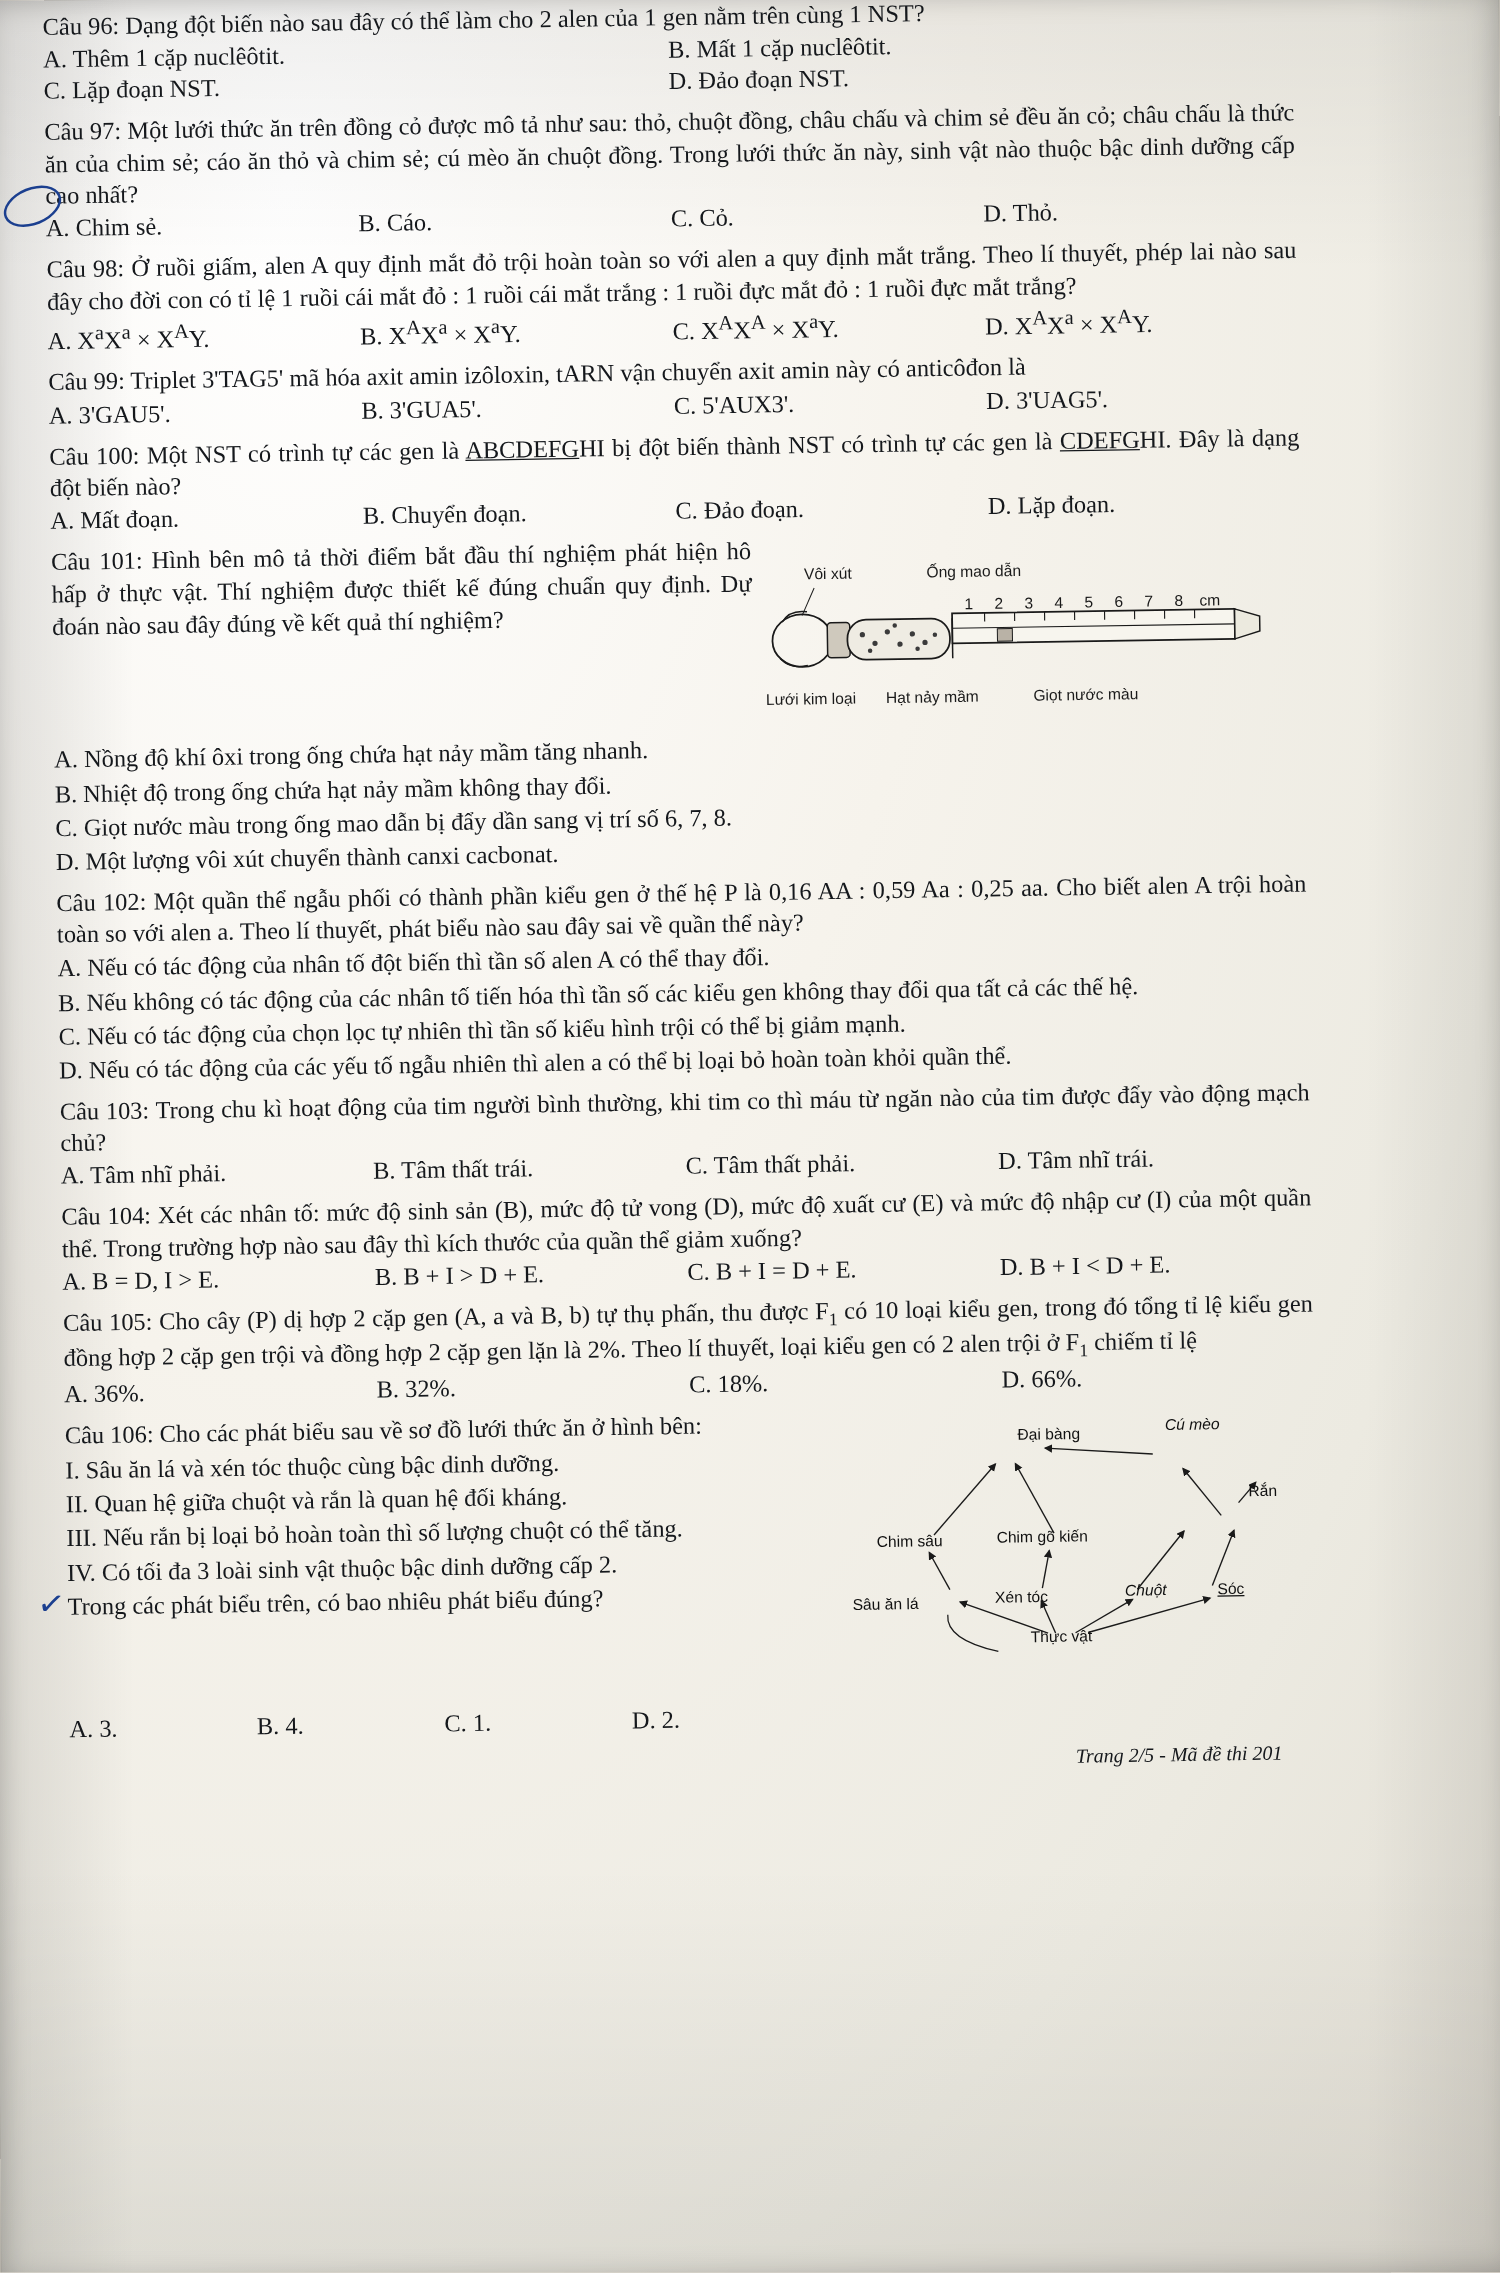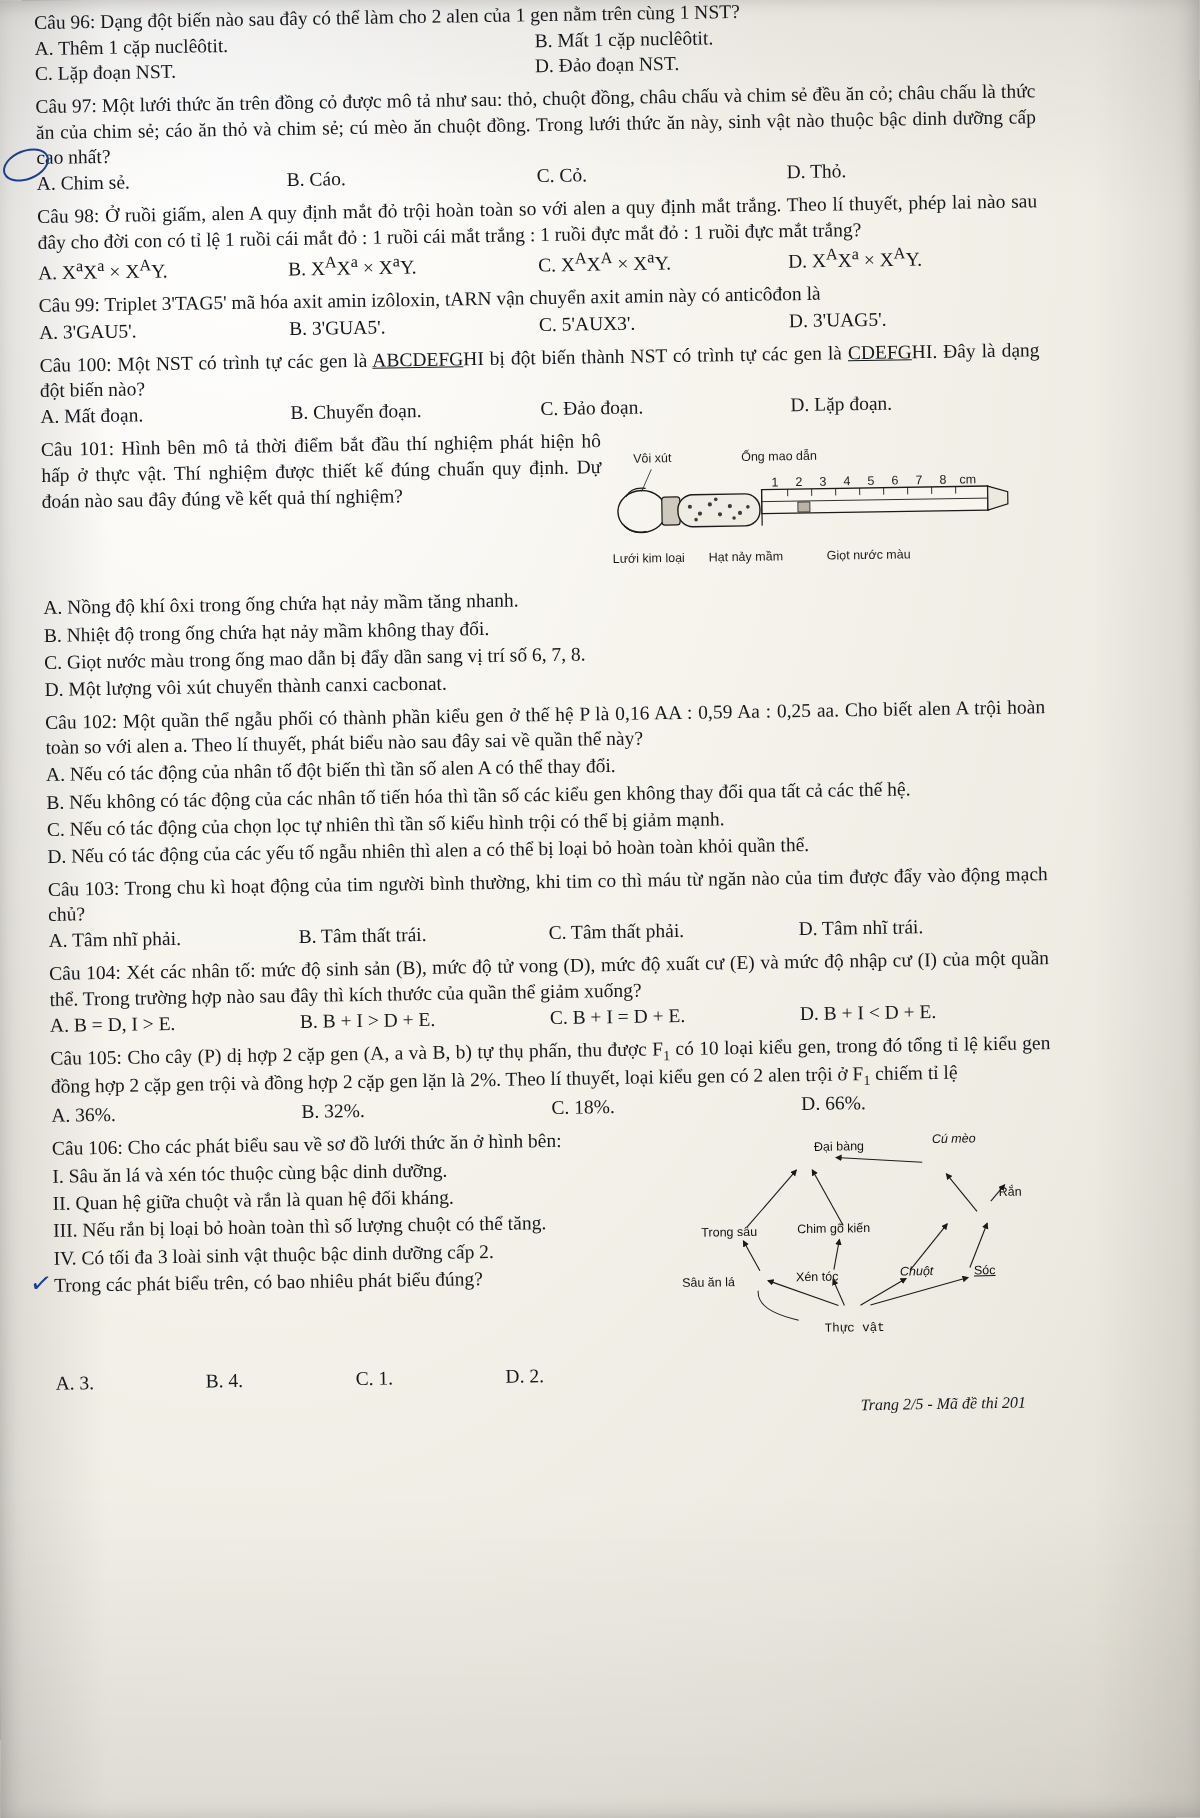--- a/index.html
+++ b/index.html
@@ -160,21 +160,21 @@
             <line x1="320" y1="40" x2="320" y2="47"></line>
               <line x1="344" y1="40" x2="344" y2="47"></line>
           </g>
 
           <rect x="186" y="53" width="12" height="10" fill="#b9b2a6" stroke="#1a1a1a" stroke-width="0.8"></rect>
 
           <path d="M376,40 L396,46 L396,58 L376,64 Z" fill="#eceadf" stroke="#1a1a1a" stroke-width="1.2"></path>
 
           <line x1="40" y1="18" x2="30" y2="40" stroke="#1a1a1a" stroke-width="0.8"></line>
         </svg>
-        <span class="figlbl" style="left:22px;top:0px;">Vôi xút</span>
+        <span class="figlbl" style="left:32px;top:0px;">Vôi xút</span>
         <span class="figlbl" style="left:130px;top:0px;">Ống mao dẫn</span>
         <span class="figlbl" style="left:160px;top:26px;">1</span>
         <span class="figlbl" style="left:184px;top:26px;">2</span>
         <span class="figlbl" style="left:208px;top:26px;">3</span>
         <span class="figlbl" style="left:232px;top:26px;">4</span>
         <span class="figlbl" style="left:256px;top:26px;">5</span>
         <span class="figlbl" style="left:280px;top:26px;">6</span>
         <span class="figlbl" style="left:304px;top:26px;">7</span>
         <span class="figlbl" style="left:328px;top:26px;">8</span>
         <span class="figlbl" style="left:348px;top:26px;">cm</span>
@@ -265,27 +265,27 @@
             <line x1="330" y1="84" x2="300" y2="46"></line>
             <line x1="276" y1="34" x2="190" y2="28"></line>
             <line x1="344" y1="74" x2="358" y2="58"></line>
           </g>
 
           <path d="M150,190 q-42,-10 -40,-30" stroke="#1a1a1a" stroke-width="1" fill="none"></path>
         </svg>
         <span class="node" style="left:168px;top:10px;text-align:right;">Đại bàng</span>
         <span class="node" style="left:286px;top:4px;font-style:italic;">Cú mèo</span>
         <span class="node" style="left:352px;top:58px;">Rắn</span>
-        <span class="node" style="left:54px;top:94px;">Trong sâu</span>
+        <span class="node" style="left:54px;top:94px;">Chim sâu</span>
         <span class="node" style="left:150px;top:92px;">Chim gõ kiến</span>
         <span class="node" style="left:34px;top:144px;">Sâu ăn lá</span>
         <span class="node" style="left:148px;top:140px;">Xén tóc</span>
         <span class="node" style="left:252px;top:136px;font-style:italic;">Chuột</span>
         <span class="node" style="left:326px;top:136px;text-decoration:underline;">Sóc</span>
-        <span class="node" style="left:176px;top:192px;font-family:Liberation Mono, monospace;">Thực vật</span>
+        <span class="node" style="left:176px;top:172px;">Thực vật</span>
       </div>
     </div>
     <div class="opts" style="width:600px;">
       <div>A. 3.</div>
       <div>B. 4.</div>
       <div>C. 1.</div>
       <div>D. 2.</div>
     </div>
   </div>
 

